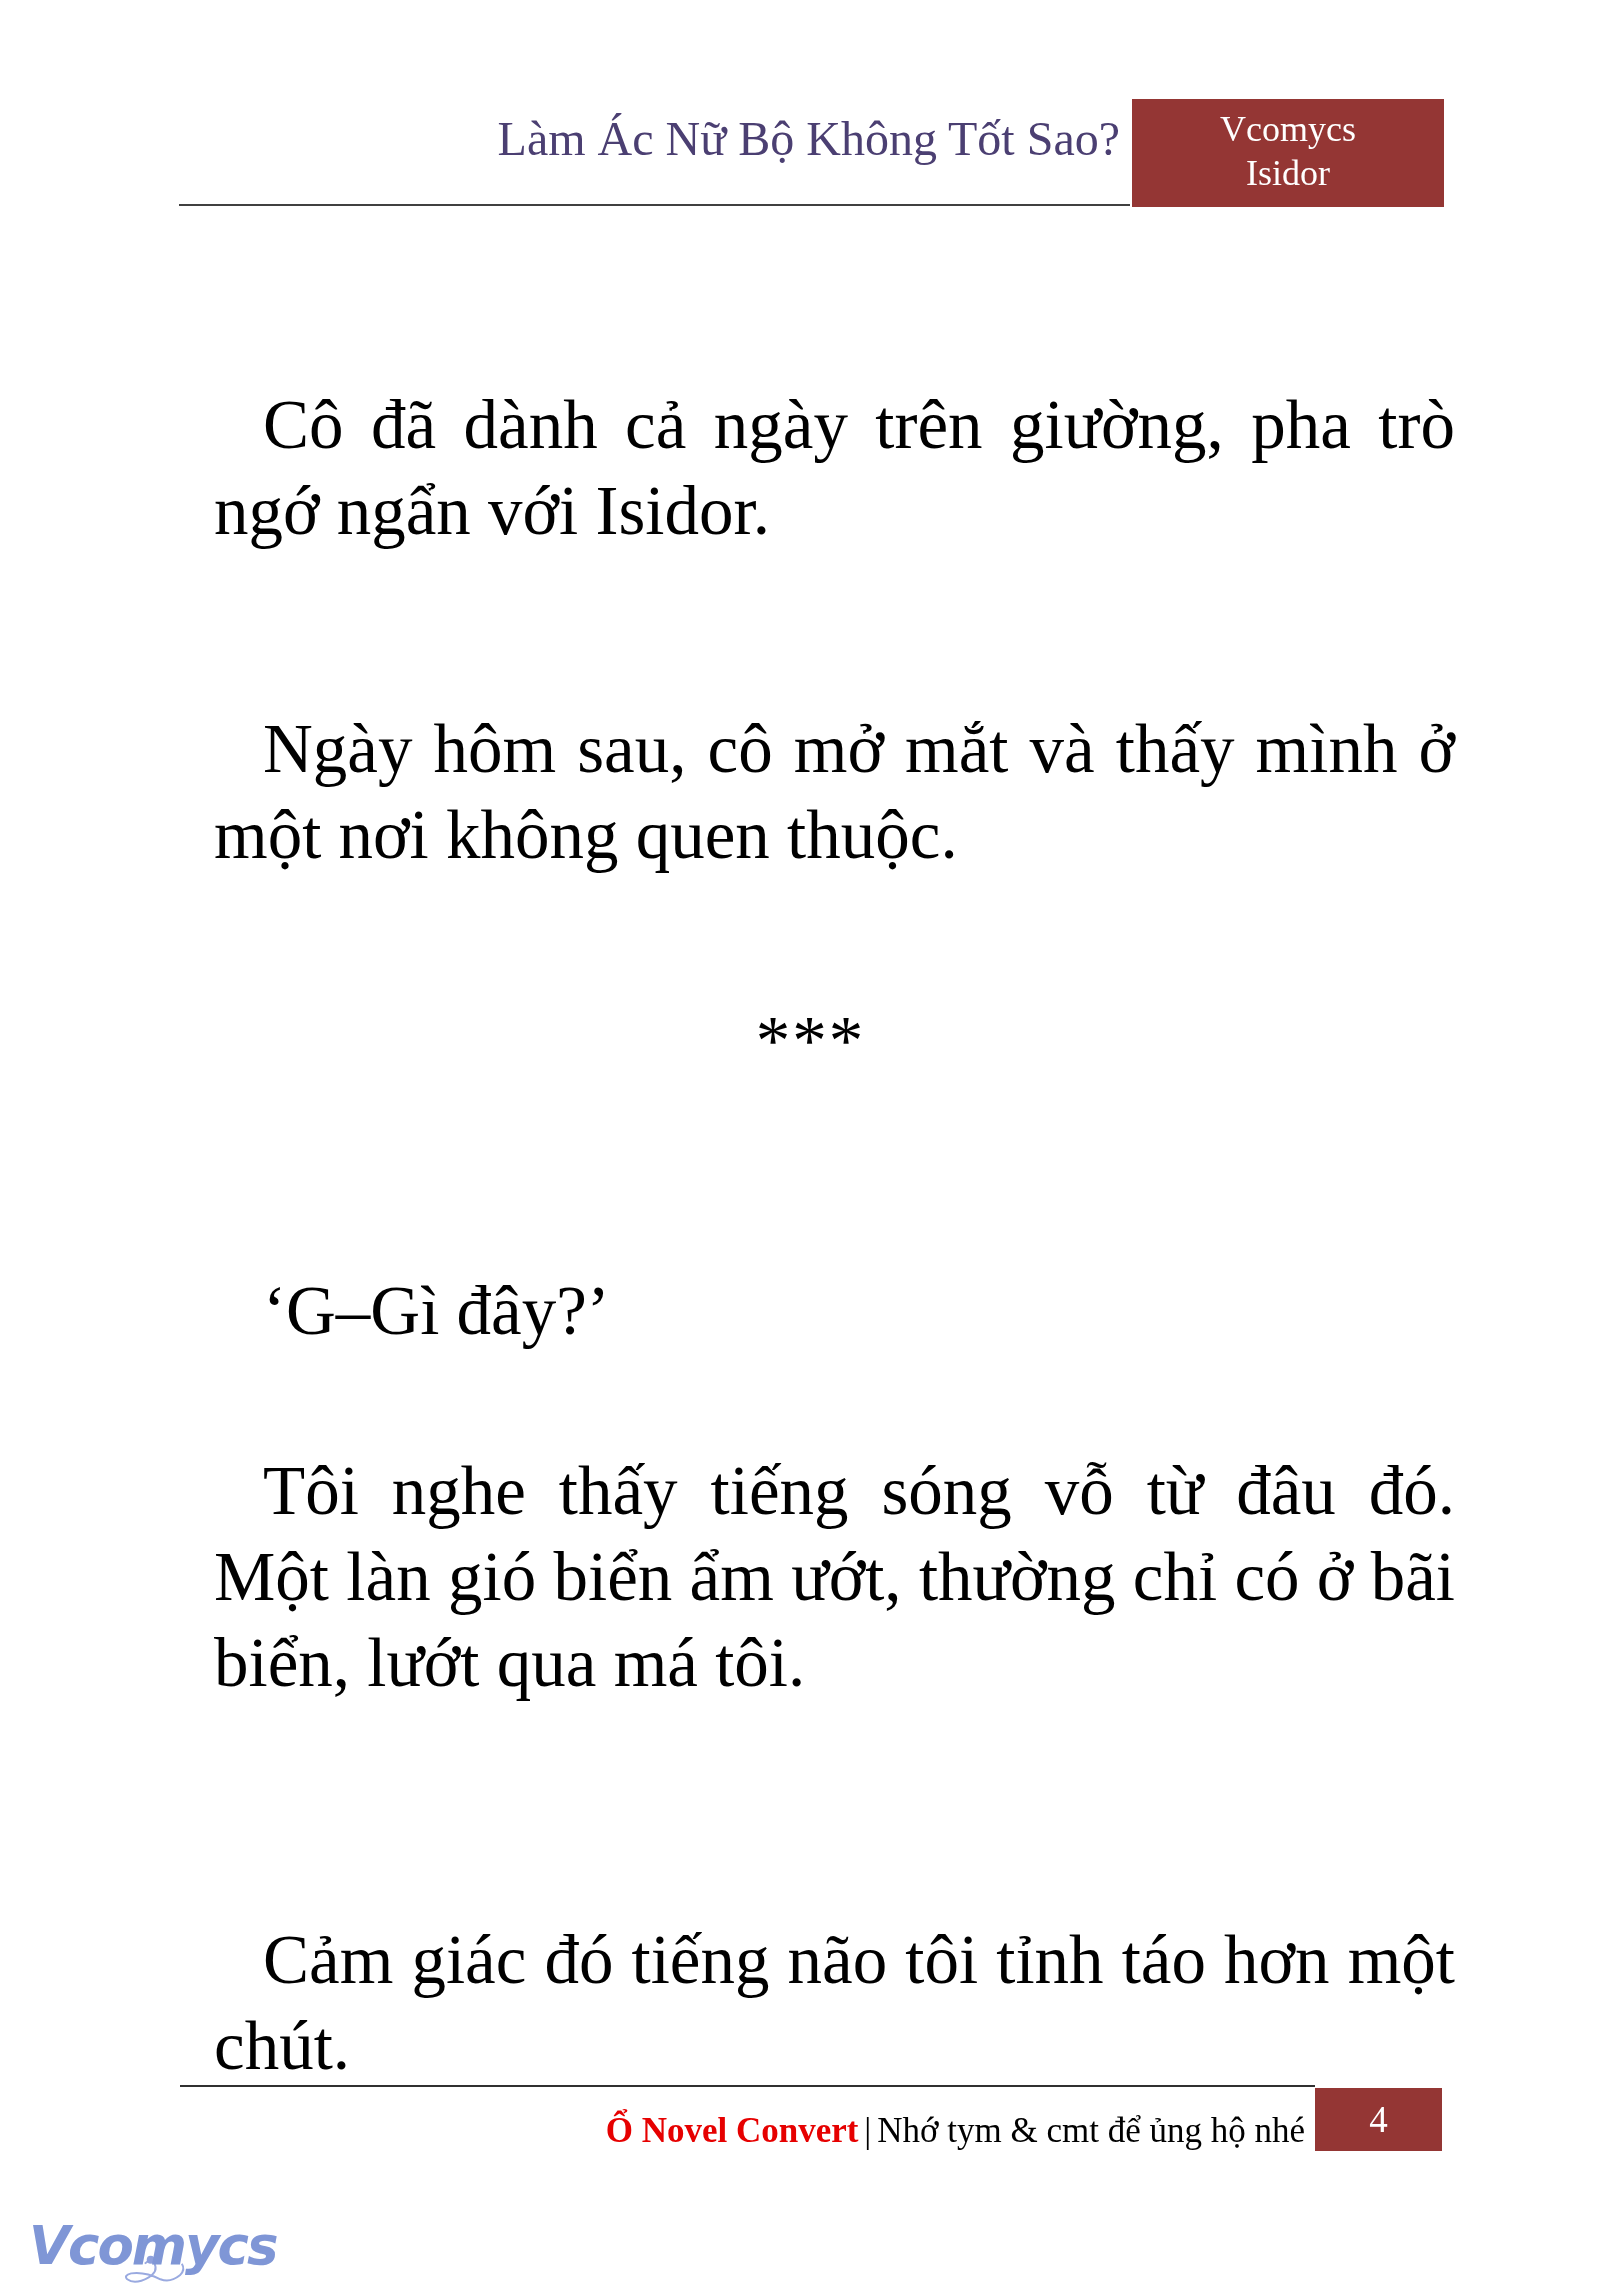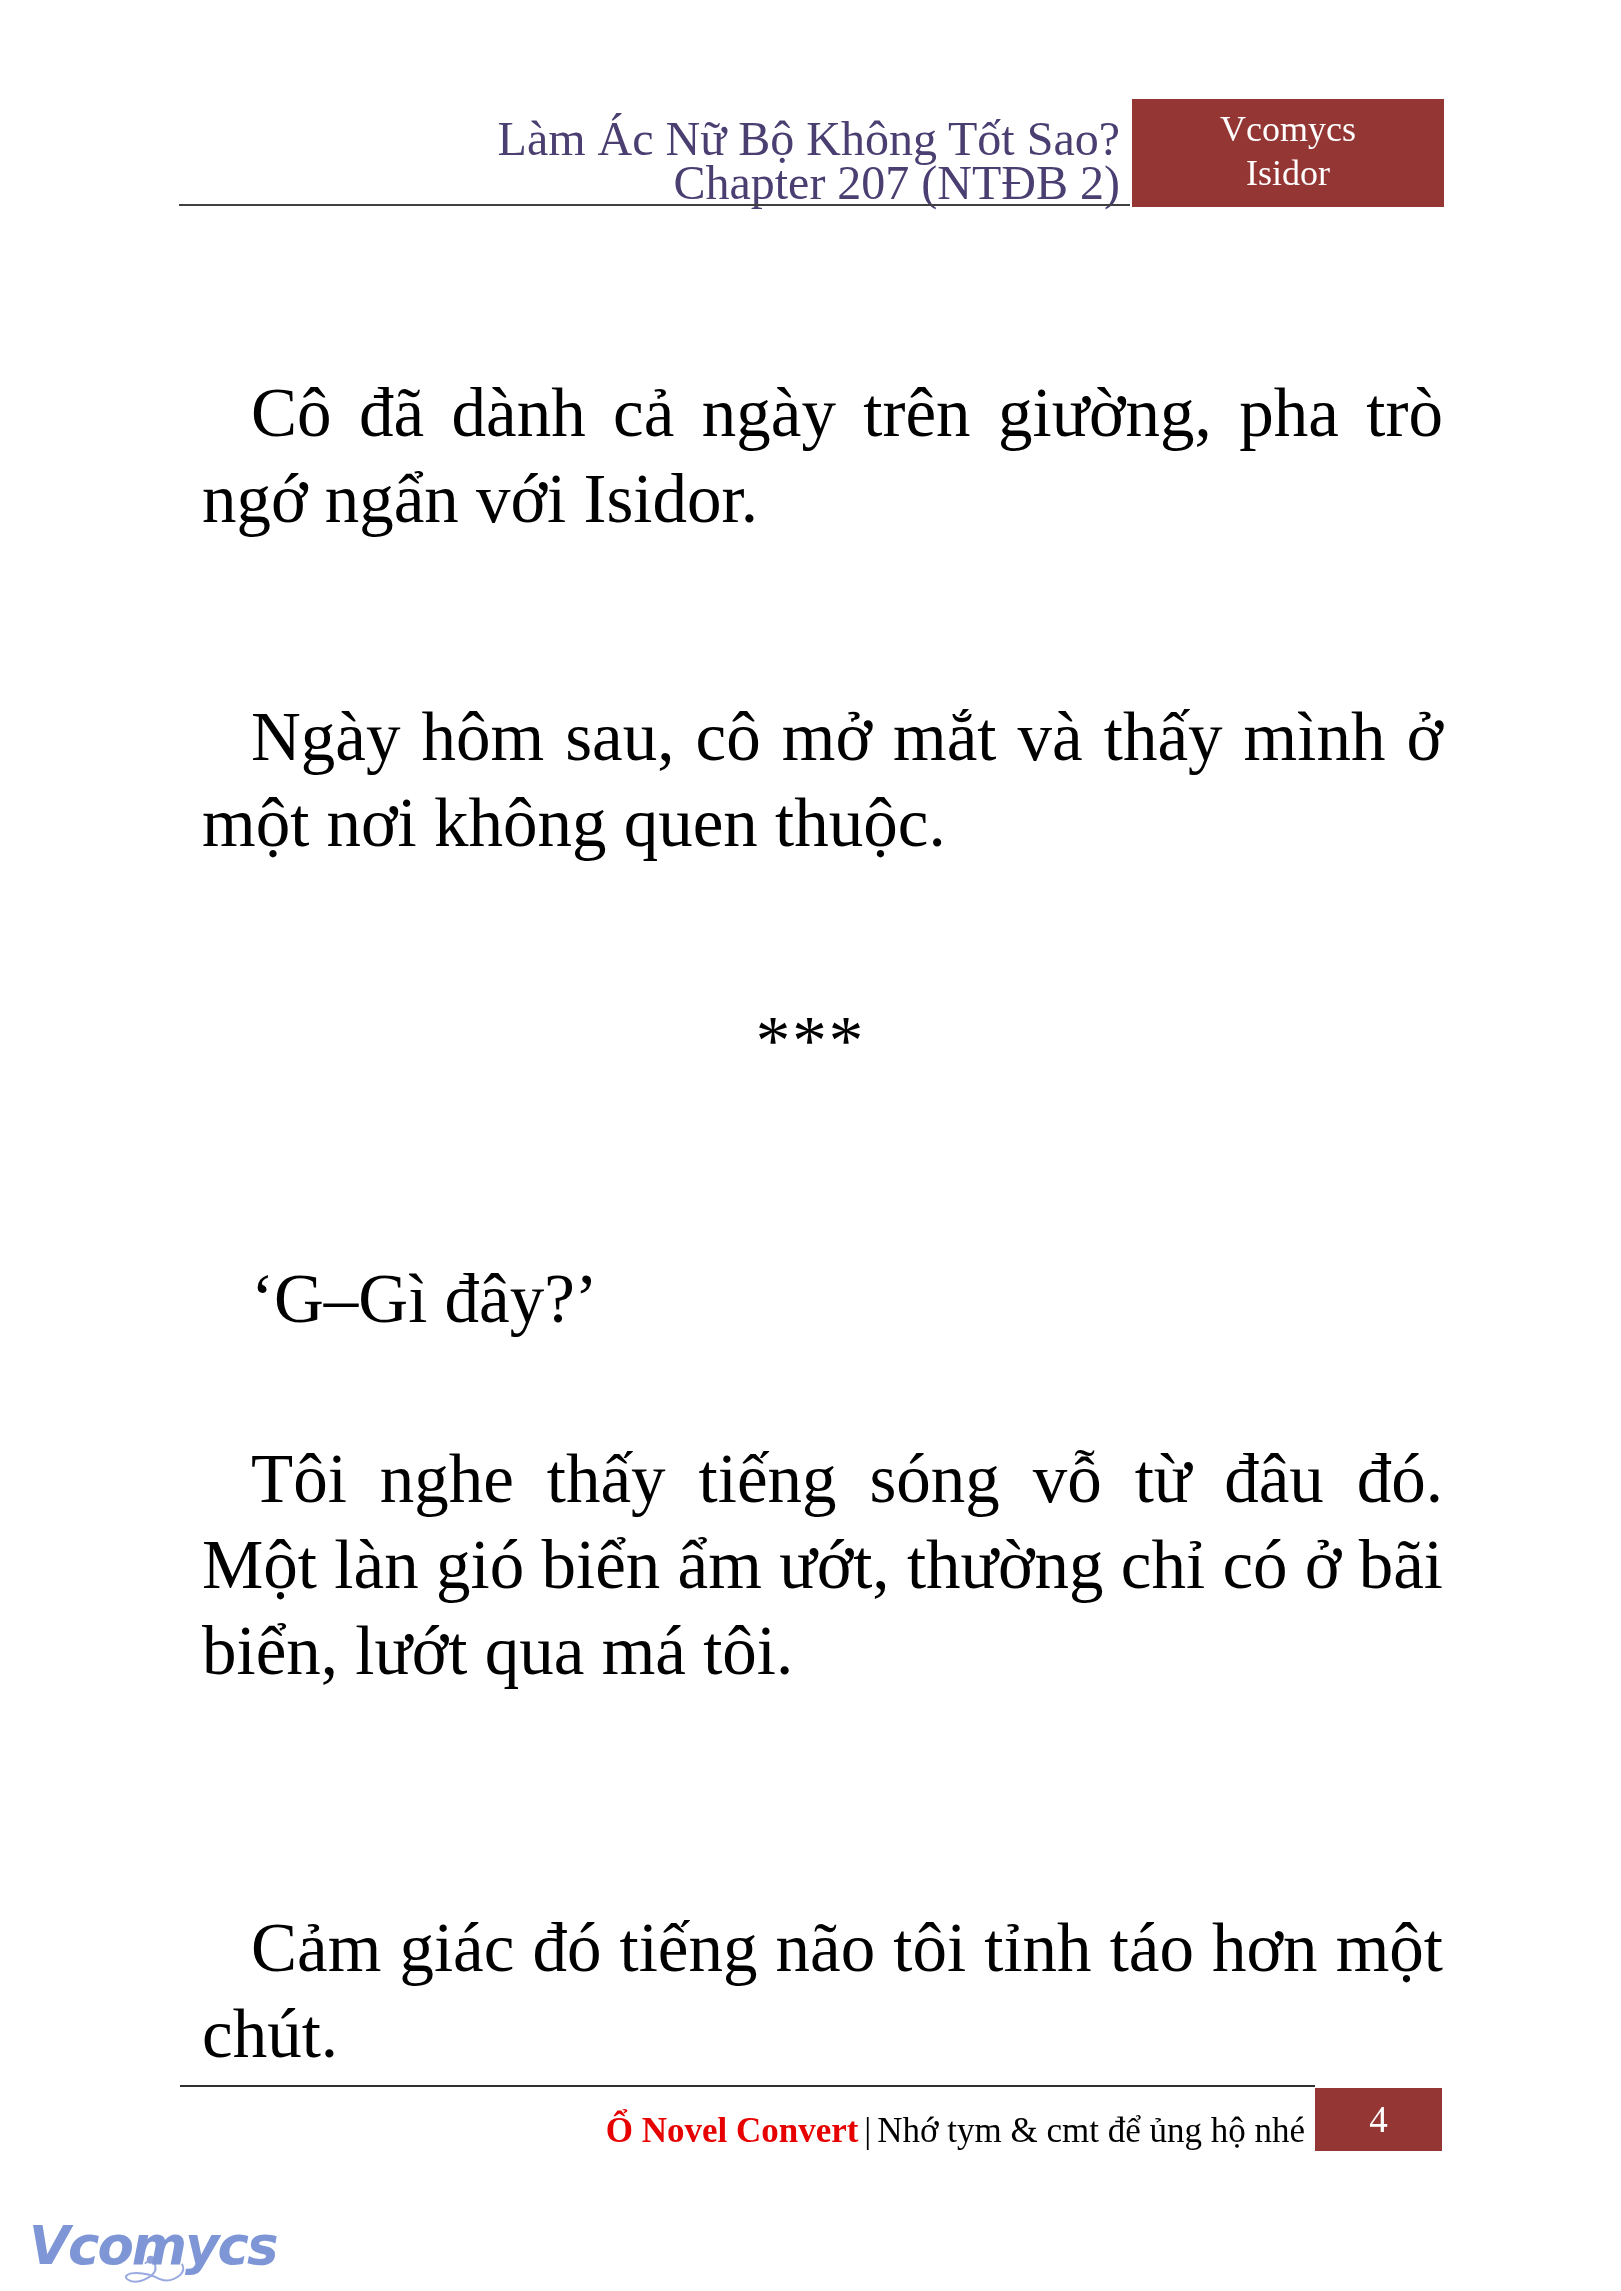--- a/index.html
+++ b/index.html
@@ -9,21 +9,21 @@
   
   .hdr-titles { position: absolute; right: 501px; top: 102px; text-align: right;
                 font-size: 48px; line-height: 44px; color: #4b3f72; white-space: nowrap; margin-top: 15px; }
   .hdr-rule { position: absolute; left: 179px; top: 204px; width: 951px; height: 2px; background: #404040; }
   .hdr-box { position: absolute; left: 1132px; top: 99px; width: 312px; height: 108px;
              background: #943634; color: #fff; text-align: center;
              font-size: 36px; line-height: 44px; padding-top: 7.8px; box-sizing: border-box; }
 
   
   .para { position: absolute; left: 198px; width: 1241px; font-size: 69px; line-height: 86px;
-          text-align: justify; text-indent: 49px; margin: 4px; }
+          text-align: justify; text-indent: 49px; margin: 16px; }
   .para.last-line-left { text-align-last: left; }
   .stars { position: absolute; left: 0; width: 1621px; text-align: center; font-size: 69px;
            line-height: 86px; top: 998px; margin: 0; letter-spacing: 2px; }
 
   
   .ftr-rule { position: absolute; left: 180px; top: 2085px; width: 1135px; height: 2px; background: #303030; }
   .ftr-text { position: absolute; right: 316px; top: 2109px; font-size: 35px; line-height: 43px; white-space: nowrap; }
   .ftr-brand { color: #e60000; font-weight: bold; }
   .ftr-sep { color: #000; padding: 0 5.9px; }
   .ftr-note { color: #000; }
@@ -34,21 +34,20 @@
   .logo { position: absolute; left: 29px; top: 2213px; width: 216px; height: 76px; }
   .logo-text { position: absolute; left: 0; top: 0; font-family: "DejaVu Sans", sans-serif;
                font-size: 53px; font-weight: bold; font-style: italic; letter-spacing: -2px;
                color: #7f96d6; line-height: 65px; }
 </style>
 </head>
 <body>
 
 <div class="hdr-titles">
   <div>Làm Ác Nữ Bộ Không Tốt Sao?</div>
-  <div>Chapter 207 (NTĐB 2)</div>
 </div>
 <div class="hdr-rule"></div>
 <div class="hdr-box">
   <div>Vcomycs</div>
   <div>Isidor</div>
 </div>
 
 <p class="para last-line-left" style="top:366px">Cô đã dành cả ngày trên giường, pha trò ngớ ngẩn với Isidor.</p>
 <p class="para last-line-left" style="top:690px">Ngày hôm sau, cô mở mắt và thấy mình ở một nơi không quen thuộc.</p>
 <p class="stars">***</p>

